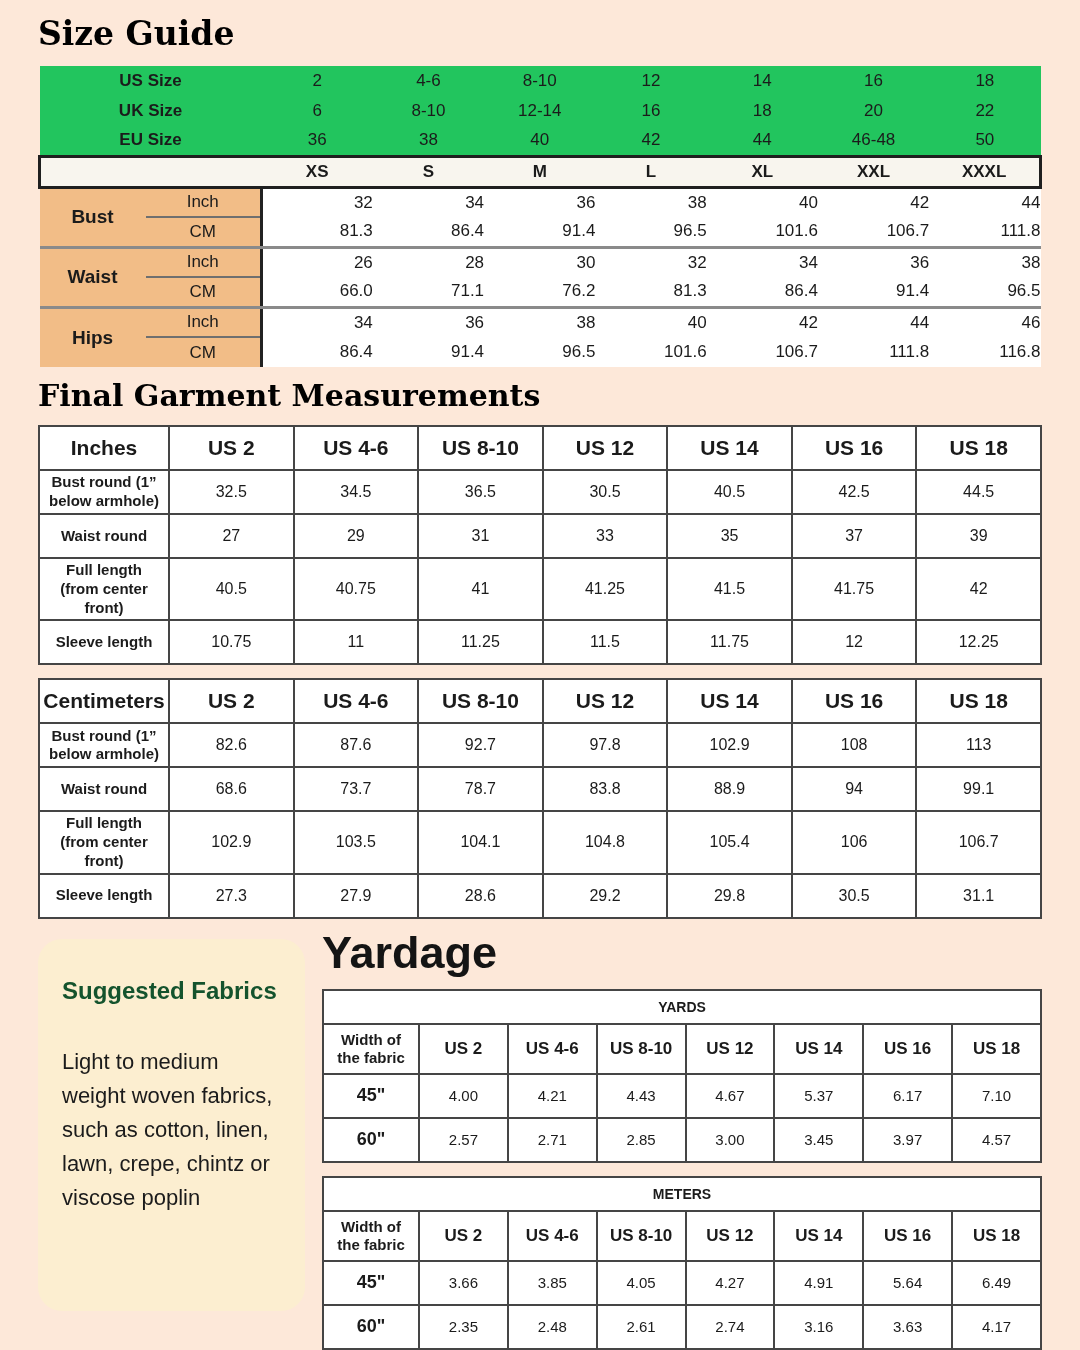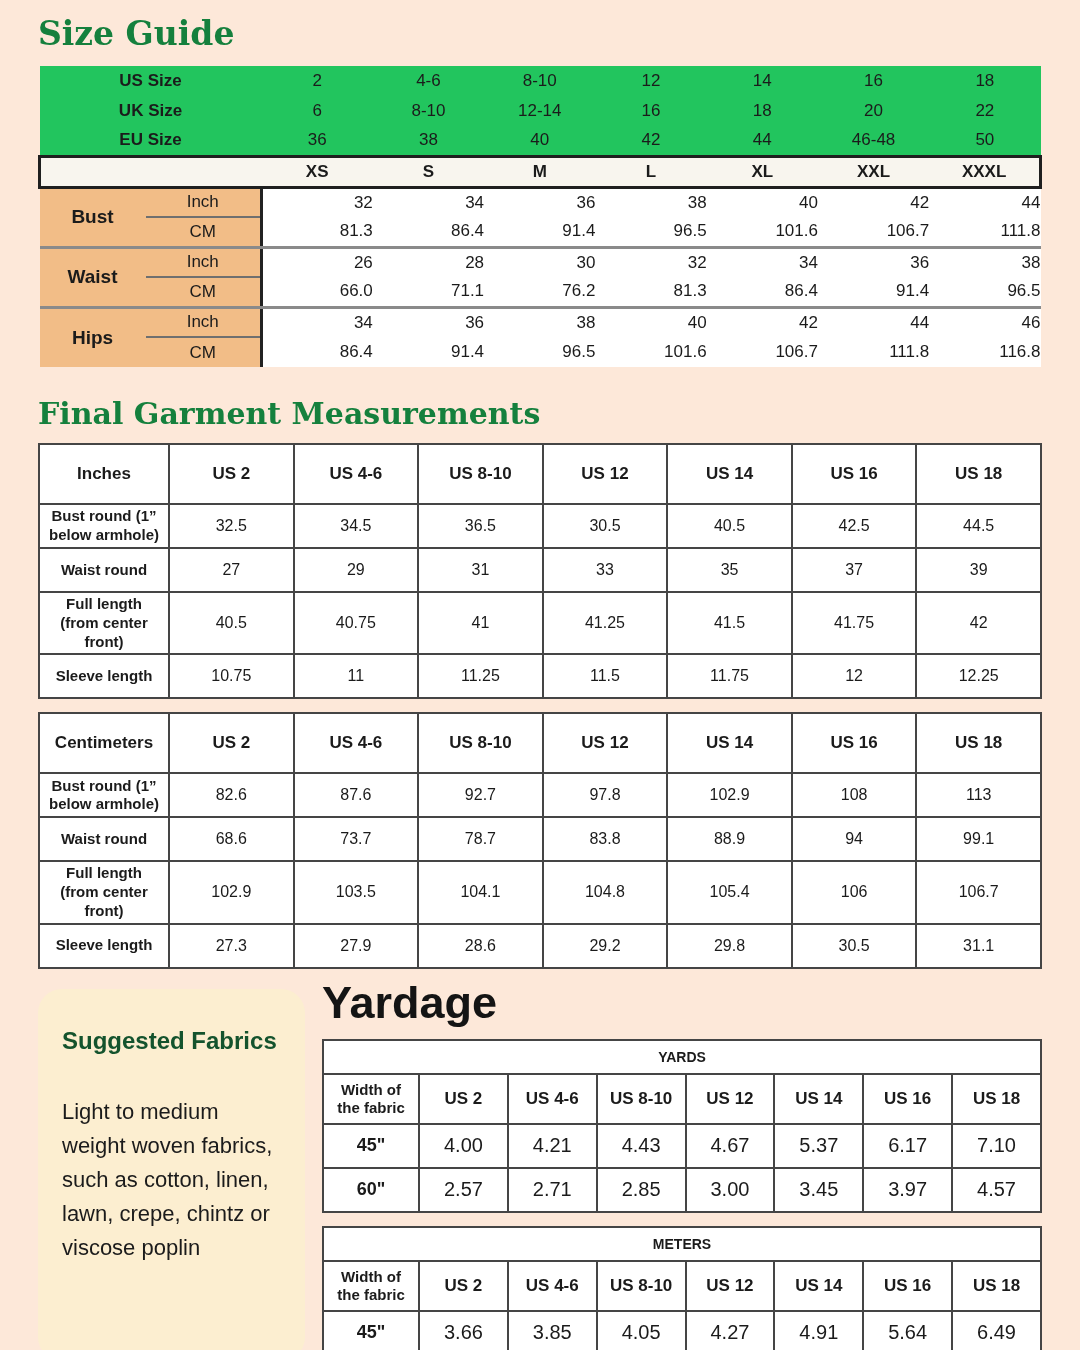--- a/index.html
+++ b/index.html
@@ -7,24 +7,24 @@
   body {
     width:1080px; height:1350px; overflow:hidden;
     background:#fde8d9;
     font-family:"Liberation Sans", sans-serif;
     color:#1b1b1b;
   }
   .content { padding:14px 38px 0 38px; }
 
   h1.serif, h2.serif {
     font-family:"DejaVu Serif", serif;
-    font-weight:bold; color:#15803d; margin:0;
+    font-weight:bold; color:#000000; margin:0;
   }
   h1.serif { font-size:33px; margin-bottom:13px; }
-  h2.serif { font-size:30px; margin:29px 0 12px 0; }
+  h2.serif { font-size:30px; margin:11px 0 12px 0; }
 
   table { border-collapse:collapse; width:100%; table-layout:fixed; }
   td, th { text-align:center; vertical-align:middle; padding:0; }
 
   
   .size-table col.c-lbl1 { width:106px; }
   .size-table col.c-lbl2 { width:116px; }
   .size-table td { height:30px; font-size:17px; }
   .size-table .orange { background:#22c55e; }
   .size-table .lbl { font-weight:bold; }
@@ -38,41 +38,41 @@
   .size-table .unit { background:#f2bd87; }
   .size-table .unit-top { border-bottom:2px solid #6f6f6f; }
   .size-table .val { background:#ffffff;text-align:right; }
   .size-table .first-val { border-left:3px solid #222222; }
   .size-table tr.gend td { border-bottom:3px solid #8a8a8a; }
   .size-table td.gb { border-bottom:3px solid #8a8a8a; }
 
   
   .grid th, .grid td { border:2px solid #454545; background:#ffffff; }
   .garment col.c-rowlbl { width:130px; }
-  .garment th { height:60px; font-size:17px; }
+  .garment th { height:44px; font-size:21px; }
   .garment td { height:44px; font-size:16px; }
   .garment td.rowlbl { font-weight:bold; font-size:15px; line-height:1.25; padding:2px 6px; }
   .tbl-gap { height:13px; }
 
   
   .bottom { display:flex; margin-top:8px; }
   .panel {
     width:267px; height:372px; margin-top:12px;
     background:#fceed0; border-radius:24px;
     padding:38px 24px 0 24px; flex:none;
   }
   .panel h3 { font-size:24px; font-weight:bold; margin:0 0 40px 0; color:#14532d; }
   .panel p  { font-size:22px; line-height:34px; margin:0; color:#1b1b1b; }
   .yardcol { flex:1; margin-left:17px; }
   .yardcol h2.sans { font-size:45px; font-weight:bold; margin:0 0 10px 0; color:#141414; }
   .yardage col.c-width { width:96px; }
   .yardage th.bighdr { height:34px; font-size:14px; }
   .yardage th { height:50px; font-size:17px; }
   .yardage th.widthlbl { font-size:15px; line-height:1.2; padding:2px 4px; }
-  .yardage td { height:44px; font-size:20px; }
+  .yardage td { height:44px; font-size:15px; }
   .yardage td.szlbl { font-weight:bold; font-size:18px; }
 </style>
 </head>
 <body>
 
 <div class="content">
 
   <h1 class="serif">Size Guide</h1>
 
   <table class="size-table">

